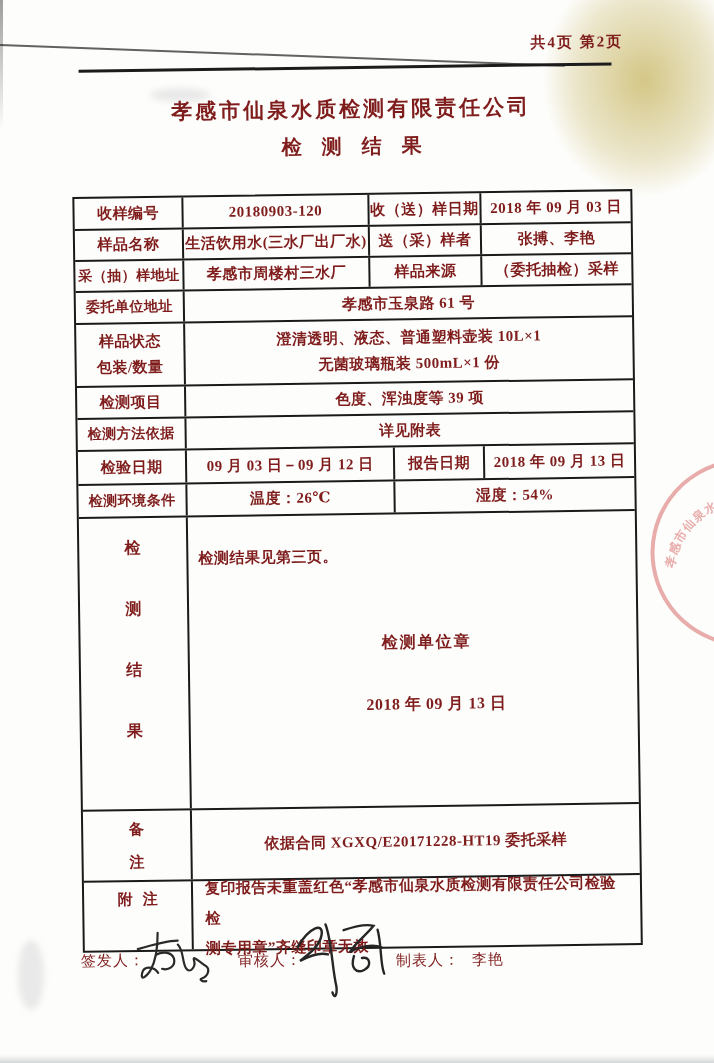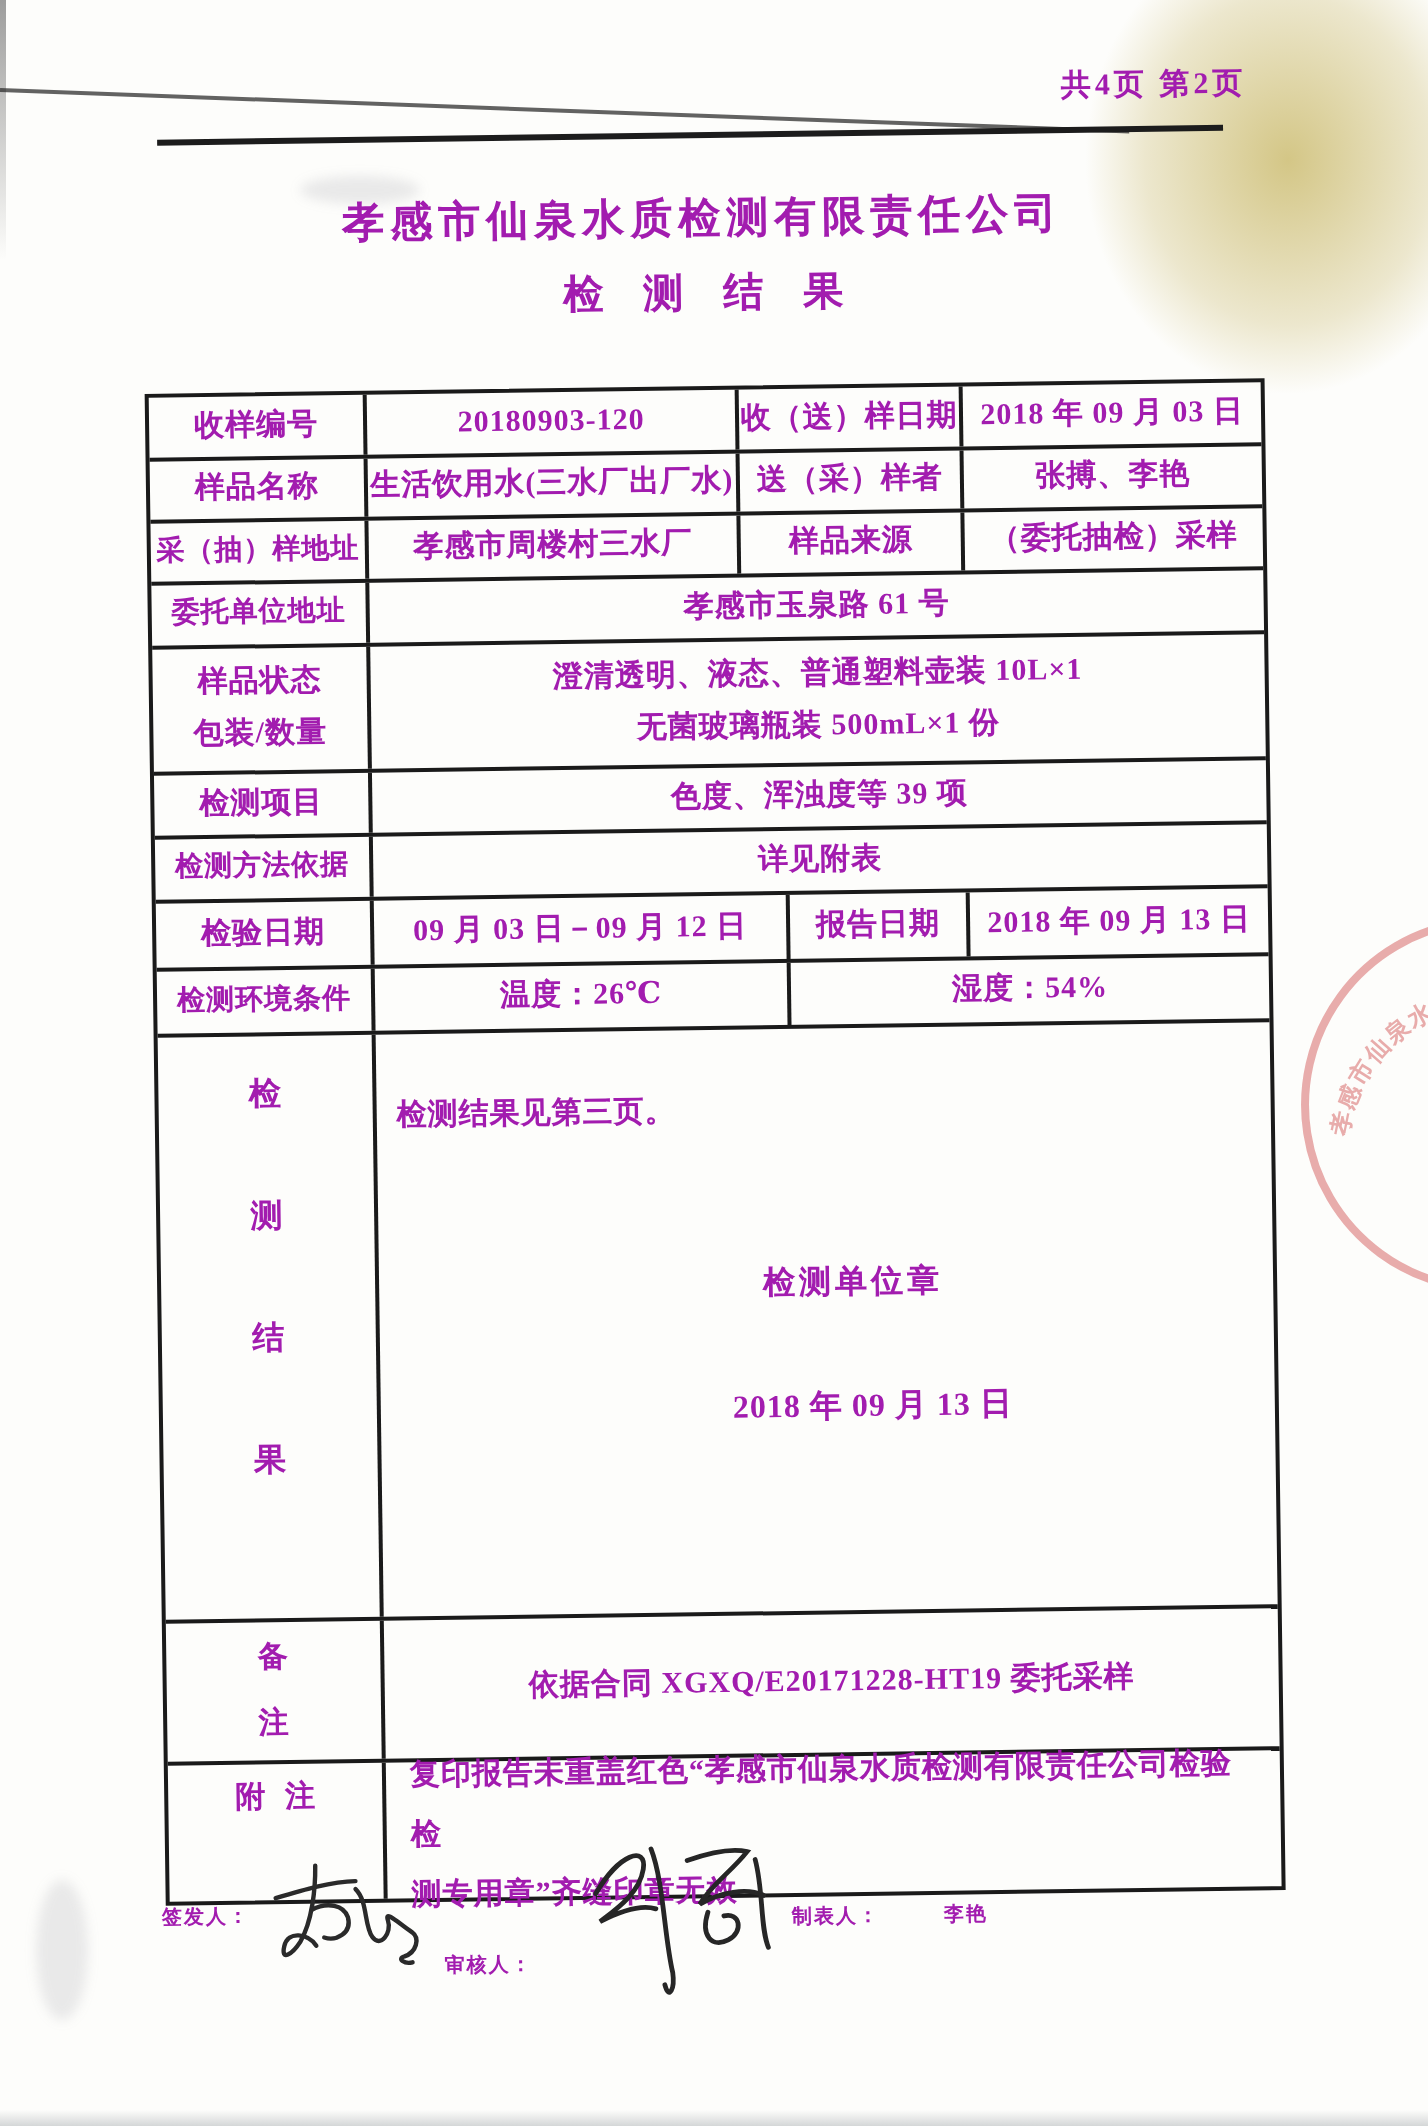--- a/index.html
+++ b/index.html
@@ -1,20 +1,20 @@
 <!DOCTYPE html>
 <html style="--seal-color: #cf4a4a;"><head>
 <meta charset="utf-8">
 <style>
   html,body{margin:0;padding:0;background:#e9e9e9;}
   .page{
     position:relative;width:714px;height:1063px;margin:0 auto;
     background:#fdfdfb;overflow:hidden;
     font-family:"Liberation Serif","DejaVu Serif",serif;
-    color:#a21caf;
+    color:#7f1d1d;
   }
   
   .corner-tint{position:absolute;right:-60px;top:-70px;width:260px;height:300px;
     background:radial-gradient(closest-side,rgba(198,180,95,.75),rgba(205,190,120,.35) 55%,rgba(205,190,120,0) 78%);
     pointer-events:none;}
   .left-sliver{position:absolute;left:0;top:0;width:3px;height:130px;
     background:linear-gradient(180deg,rgba(40,40,40,.45),rgba(40,40,40,0));}
   .bottom-shade{position:absolute;left:0;bottom:0;width:100%;height:8px;
     background:linear-gradient(0deg,rgba(90,100,110,.25),rgba(90,100,110,0));}
   .smudge{position:absolute;border-radius:50%;filter:blur(3px);background:rgba(110,115,125,.14);}
@@ -51,21 +51,21 @@
   .note-cell{align-items:flex-start;text-align:left;padding:6px 14px 0 12px;line-height:30px;letter-spacing:.5px;}
   .note-label{letter-spacing:10px;text-indent:10px;}
   .remark-label{gap:14px;}
 
   
   .company-seal{position:absolute;left:310px;top:536px;transform:rotate(-14deg);}
   .edge-seal{position:absolute;left:650px;top:452px;transform:rotate(-8deg);}
   .seal{--sc:var(--seal-color,#cf4a4a);}
 
   
-  .footer-item{position:absolute;font-size:10px;font-weight:bold;letter-spacing:1px;}
+  .footer-item{position:absolute;font-size:15px;font-weight:normal;letter-spacing:1px;}
   .sig-svg{position:absolute;}
 </style>
 </head>
 <body>
 
 <div class="page">
 
   <div class="corner-tint"></div>
   <div class="left-sliver"></div>
   <div class="bottom-shade"></div>
@@ -207,21 +207,21 @@
     <span class="footer-item" style="left:75px;top:948px;">签发人：</span>
     <svg class="sig-svg" style="left:126px;top:924px;" width="84" height="66" viewBox="0 0 84 66">
       <g fill="none" stroke="#2a2a2a" stroke-width="2.2" stroke-linecap="round">
         <path d="M6 22 C20 18 34 14 46 14"></path>
         <path d="M26 6 C26 18 24 34 18 44 C14 50 8 54 10 46 C12 38 22 40 26 46"></path>
         <path d="M24 28 C32 24 40 26 42 32 C44 40 36 44 30 42"></path>
         <path d="M46 18 C52 24 50 36 54 42 C58 48 64 40 62 34 C60 28 68 36 74 40 C78 43 76 50 70 52 C66 53 70 56 74 55"></path>
       </g>
     </svg>
 
-    <span class="footer-item" style="left:216px;top:950px;margin-top:24px;">审核人：</span>
+    <span class="footer-item" style="left:232px;top:950px;">审核人：</span>
     <svg class="sig-svg" style="left:284px;top:912px;" width="116" height="94" viewBox="0 0 116 94">
       <g fill="none" stroke="#262626" stroke-width="2.4" stroke-linecap="round">
         <path d="M8 34 C20 14 34 10 32 22 C30 34 18 42 10 48 C22 42 32 40 38 42"></path>
         <path d="M36 12 C42 28 42 56 46 74 C47 82 44 88 42 80"></path>
         <path d="M54 18 C66 14 76 12 84 14 C76 24 66 30 60 40 C70 34 84 32 92 36"></path>
         <path d="M64 44 C60 56 66 62 74 58 C82 54 80 44 72 46"></path>
         <path d="M88 18 C92 34 90 52 94 62"></path>
       </g>
     </svg>
 

